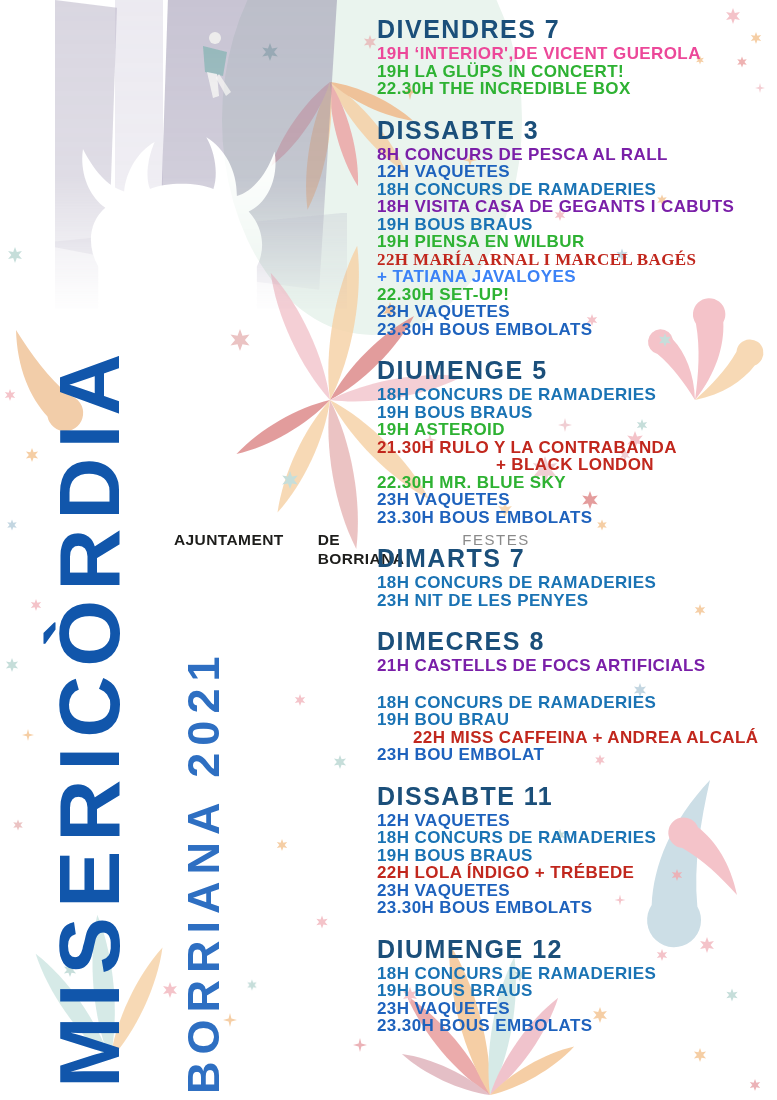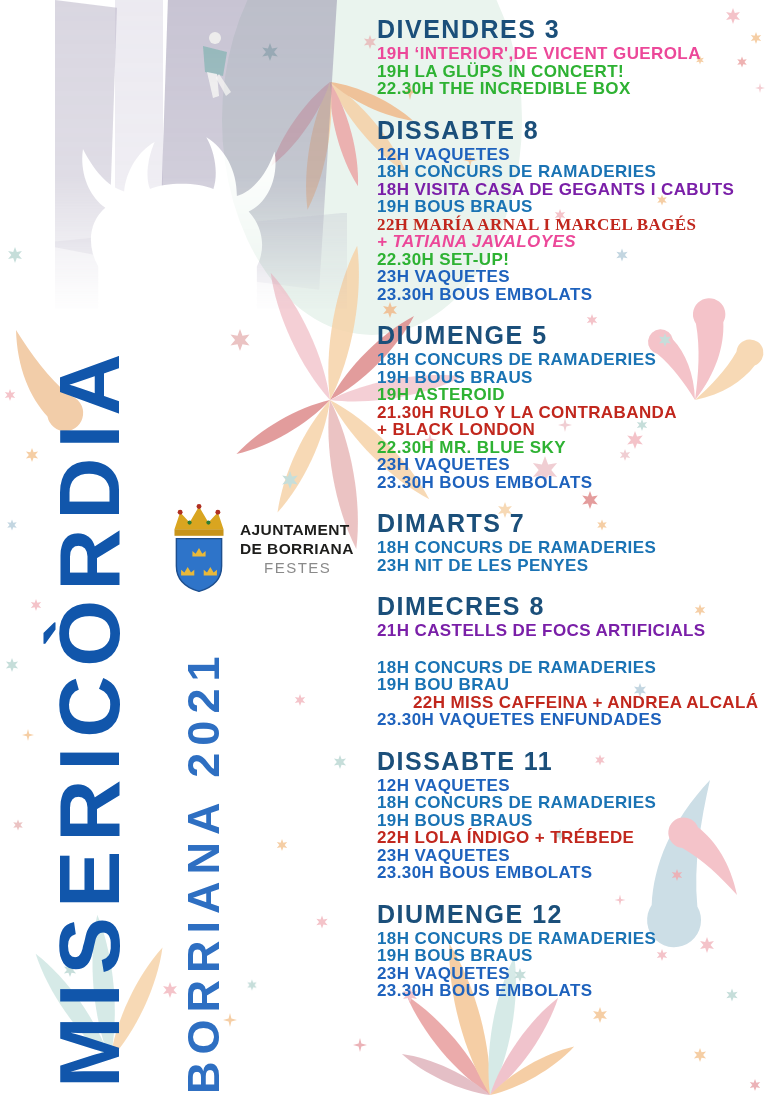--- a/index.html
+++ b/index.html
@@ -26,21 +26,21 @@
     background:rgba(126,117,154,.45);clip-path:polygon(5% 0,100% 0,90% 100%,0 93%);}
   .ph-ground{position:absolute;left:0;top:66%;width:100%;height:30%;
     background:rgba(160,152,180,.30);clip-path:polygon(0 30%,100% 0,100% 100%,0 100%);}
   
   .vtext{position:absolute;transform:rotate(-90deg);transform-origin:0 0;white-space:nowrap;
     font-weight:bold;z-index:3;line-height:1;}
   .vtitle{left:46px;top:1088px;font-size:86px;letter-spacing:9px;color:var(--title-blue);}
   .vsub{left:181px;top:1094px;font-size:45px;letter-spacing:7px;color:var(--subtitle-blue);}
   
   .logo{position:absolute;left:166px;top:503px;width:190px;height:92px;z-index:4;display:flex;align-items:center;gap:8px;}
-  .logo-text{display:flex;flex-direction:column;justify-content:flex-start;}
+  .logo-text{display:flex;flex-direction:row;justify-content:flex-start;gap:34px;}
   .logo-l1,.logo-l2{font-weight:bold;font-size:15.5px;color:var(--logo-text-dark);letter-spacing:.4px;line-height:19px;}
   .logo-l3{font-size:15px;color:var(--logo-text-gray);letter-spacing:1.5px;line-height:20px;margin-left:24px;}
   
   .schedule{position:absolute;left:377px;top:16px;width:396px;z-index:4;}
   .day{margin-bottom:19px;}
   .day-h{margin:0 0 3px 0;font-size:25px;line-height:26px;font-weight:bold;
     letter-spacing:1.5px;color:var(--header-navy);}
   .ev{font-size:17px;line-height:17.5px;font-weight:bold;letter-spacing:.4px;}
 </style>
 </head>
@@ -207,62 +207,64 @@
   </svg>
   <div class="logo-text">
     <span class="logo-l1">AJUNTAMENT</span>
     <span class="logo-l2">DE BORRIANA</span>
     <span class="logo-l3">FESTES</span>
   </div>
 </div>
 
 <div class="schedule">
     <section class="day">
-      <h2 class="day-h">DIVENDRES 3</h2>
+      <h2 class="day-h">DIVENDRES 7</h2>
       <div class="ev" style="color: #ec4899;">19H ‘INTERIOR',DE VICENT GUEROLA</div>
       <div class="ev" style="color: rgb(46, 178, 51);">19H LA GLÜPS IN CONCERT!</div>
       <div class="ev" style="color: rgb(46, 178, 51);">22.30H THE INCREDIBLE BOX</div>
     </section>
     <section class="day">
-      <h2 class="day-h">DISSABTE 8</h2>
+      <h2 class="day-h">DISSABTE 3</h2>
+      <div class="ev" style="color: rgb(122, 31, 168);">8H CONCURS DE PESCA AL RALL</div>
       <div class="ev" style="color: rgb(30, 98, 189);">12H VAQUETES</div>
       <div class="ev" style="color: rgb(26, 115, 180);">18H CONCURS DE RAMADERIES</div>
       <div class="ev" style="color: rgb(122, 31, 168);">18H VISITA CASA DE GEGANTS I CABUTS</div>
       <div class="ev" style="color: rgb(26, 115, 180);">19H BOUS BRAUS</div>
+      <div class="ev" style="color: rgb(46, 178, 51);">19H PIENSA EN WILBUR</div>
       <div class="ev" style="color: rgb(193, 39, 29); font-family: Liberation Serif, serif;">22H MARÍA ARNAL I MARCEL BAGÉS</div>
-      <div class="ev" style="color: #ec4899; font-style: italic;">+ TATIANA JAVALOYES</div>
+      <div class="ev" style="color: #3b82f6;">+ TATIANA JAVALOYES</div>
       <div class="ev" style="color: rgb(46, 178, 51);">22.30H SET-UP!</div>
       <div class="ev" style="color: rgb(30, 98, 189);">23H VAQUETES</div>
       <div class="ev" style="color: rgb(30, 98, 189);">23.30H BOUS EMBOLATS</div>
     </section>
     <section class="day">
       <h2 class="day-h">DIUMENGE 5</h2>
       <div class="ev" style="color: rgb(26, 115, 180);">18H CONCURS DE RAMADERIES</div>
       <div class="ev" style="color: rgb(26, 115, 180);">19H BOUS BRAUS</div>
       <div class="ev" style="color: rgb(46, 178, 51);">19H ASTEROID</div>
       <div class="ev" style="color: rgb(193, 39, 29);">21.30H RULO Y LA CONTRABANDA</div>
-      <div class="ev" style="color: rgb(193, 39, 29);">+ BLACK LONDON</div>
+      <div class="ev" style="color: rgb(193, 39, 29); text-align: center;">+ BLACK LONDON</div>
       <div class="ev" style="color: rgb(46, 178, 51);">22.30H MR. BLUE SKY</div>
       <div class="ev" style="color: rgb(30, 98, 189);">23H VAQUETES</div>
       <div class="ev" style="color: rgb(30, 98, 189);">23.30H BOUS EMBOLATS</div>
     </section>
     <section class="day">
       <h2 class="day-h">DIMARTS 7</h2>
       <div class="ev" style="color: rgb(26, 115, 180);">18H CONCURS DE RAMADERIES</div>
       <div class="ev" style="color: rgb(26, 115, 180);">23H NIT DE LES PENYES</div>
     </section>
     <section class="day">
       <h2 class="day-h">DIMECRES 8</h2>
       <div class="ev" style="color: rgb(122, 31, 168);">21H CASTELLS DE FOCS ARTIFICIALS</div>
     </section>
     <section class="day">
       <div class="ev" style="color: rgb(26, 115, 180);">18H CONCURS DE RAMADERIES</div>
       <div class="ev" style="color: rgb(26, 115, 180);">19H BOU BRAU</div>
       <div class="ev" style="color: rgb(193, 39, 29); margin-left: 36px;">22H MISS CAFFEINA + ANDREA ALCALÁ</div>
-      <div class="ev" style="color: rgb(30, 98, 189);">23.30H VAQUETES ENFUNDADES</div>
+      <div class="ev" style="color: rgb(30, 98, 189);">23H BOU EMBOLAT</div>
     </section>
     <section class="day">
       <h2 class="day-h">DISSABTE 11</h2>
       <div class="ev" style="color: rgb(30, 98, 189);">12H VAQUETES</div>
       <div class="ev" style="color: rgb(26, 115, 180);">18H CONCURS DE RAMADERIES</div>
       <div class="ev" style="color: rgb(26, 115, 180);">19H BOUS BRAUS</div>
       <div class="ev" style="color: rgb(193, 39, 29);">22H LOLA ÍNDIGO + TRÉBEDE</div>
       <div class="ev" style="color: rgb(30, 98, 189);">23H VAQUETES</div>
       <div class="ev" style="color: rgb(30, 98, 189);">23.30H BOUS EMBOLATS</div>
     </section>

